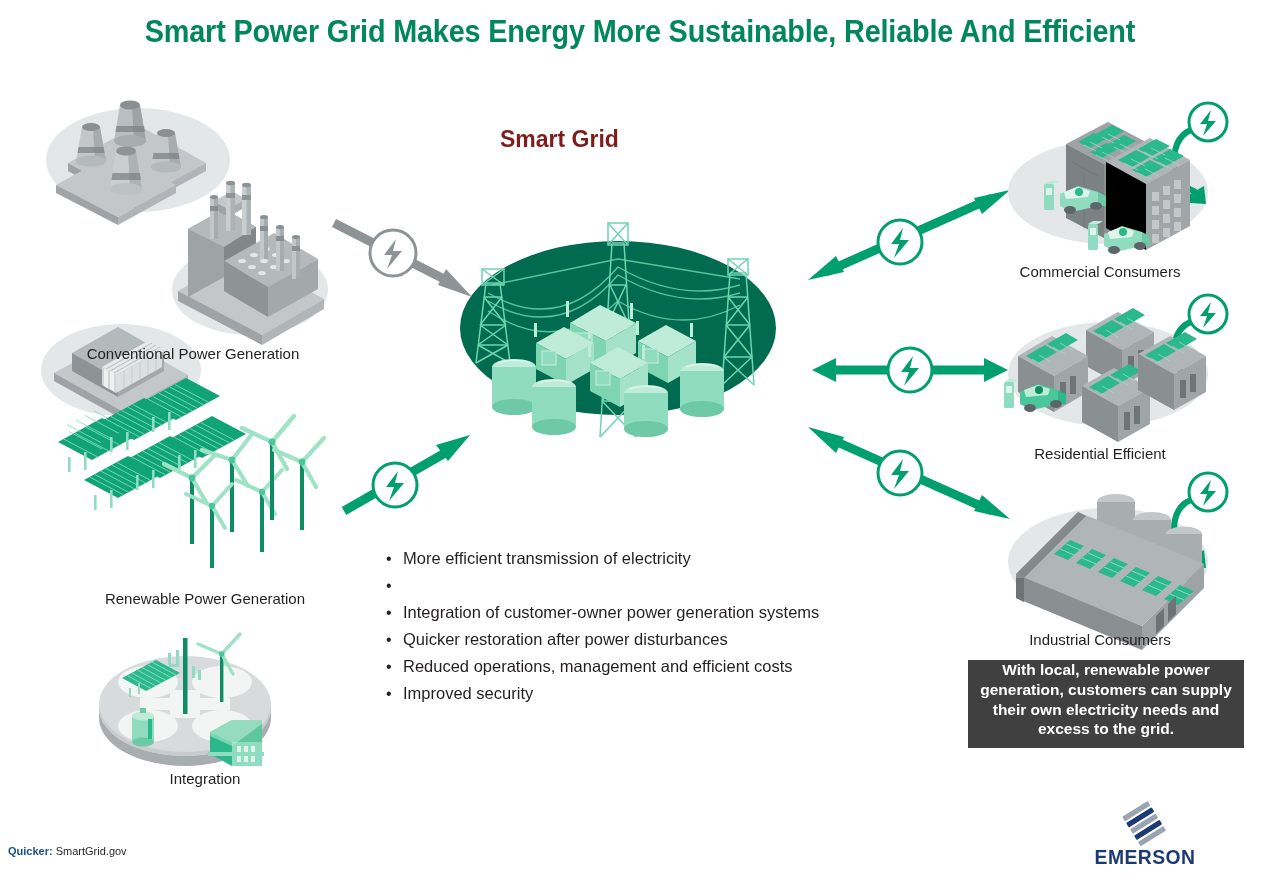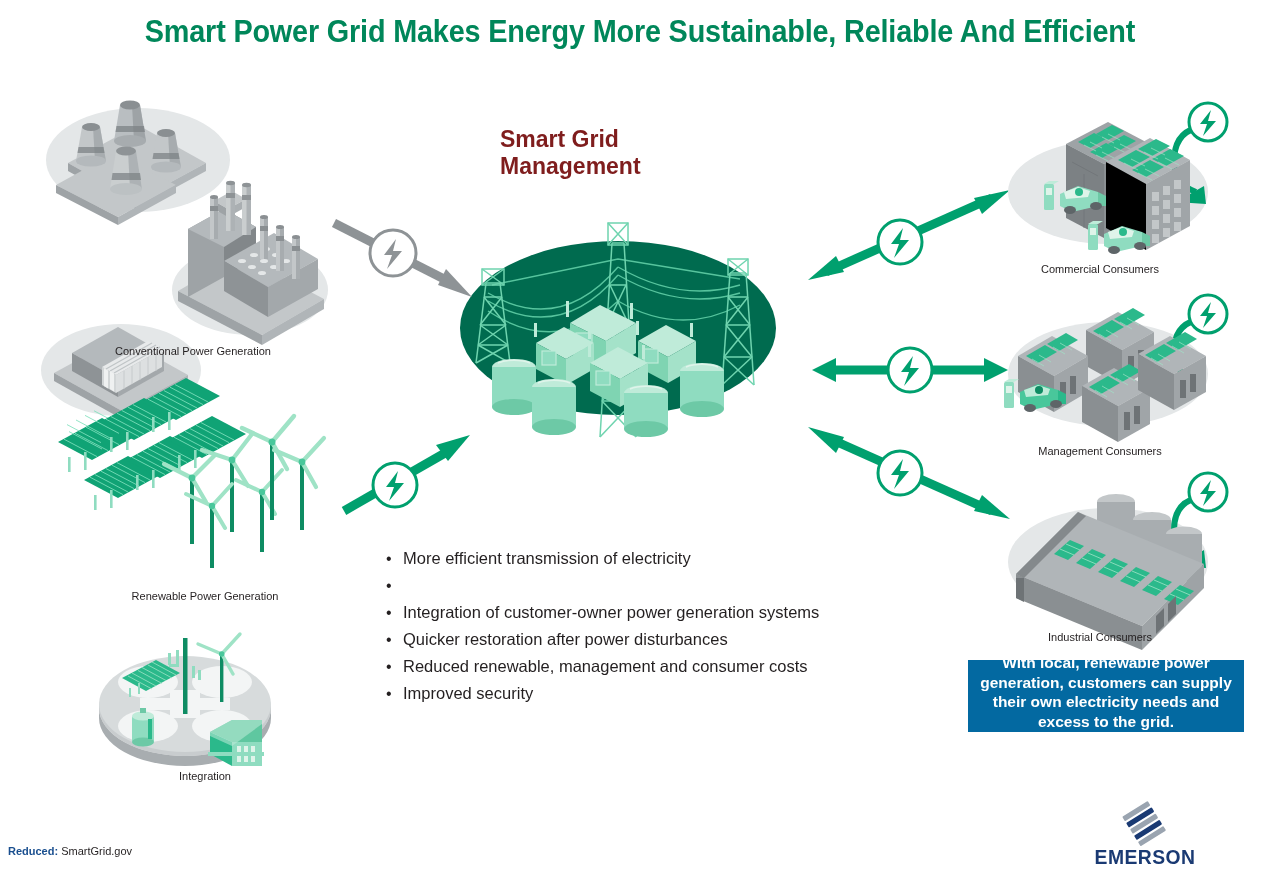--- a/index.html
+++ b/index.html
@@ -22,35 +22,35 @@
 
   
   #center-heading{
     left:500px;top:126px;width:260px;text-align:left;
     font-size:23px;font-weight:bold;line-height:1.16;color:#7f1d1d;
   }
   #center-heading .l2{display:block;}
 
   
   .caption{
-    font-size:11px;color:#231f20;text-align:center;font-weight:normal;
+    font-size:15px;color:#231f20;text-align:center;font-weight:normal;
     white-space:nowrap;
   }
 
   
   #benefits-list{left:386px;top:545px;width:520px;}
   #benefits-list .bullet-row{
     display:flex;align-items:flex-start;font-size:16.5px;line-height:27px;color:#231f20;
   }
   #benefits-list .dot{width:17px;flex:0 0 17px;text-align:left;font-size:16px;line-height:27px;}
 
   
   #callout-box{
-    left:968px;top:660px;width:276px;height:72px;background:#0369a1;
-    display:flex;align-items:flex-end;justify-content:center;
+    left:968px;top:660px;width:276px;height:88px;background:#404040;
+    display:flex;align-items:flex-start;justify-content:center;
   }
   #callout-text{
     color:#ffffff;font-size:15.5px;font-weight:bold;line-height:1.28;text-align:center;
     padding:0 6px;
   }
 
   
   #source-line{left:8px;top:845px;font-size:11px;white-space:nowrap;}
   #source-label{color:#1a4f8f;font-weight:bold;}
   #source-value{color:#231f20;}
@@ -67,21 +67,20 @@
 </style>
 </head>
 <body>
 
 <div class="stage">
 
   <div class="abs" id="main-title">Smart Power Grid Makes Energy More Sustainable, Reliable And Efficient</div>
 
   <div class="abs" id="center-heading">
     <span>Smart Grid</span>
-    <span class="l2">Management</span>
   </div>
 
   <div class="abs" style="left:28px;top:85px;width:330px;height:300px;">
     <svg width="330" height="300" viewBox="0 0 330 300">
 
       <ellipse cx="110" cy="75" rx="92" ry="52" fill="#E4E7E8"></ellipse>
       <ellipse cx="222" cy="205" rx="78" ry="45" fill="#E4E7E8"></ellipse>
       <ellipse cx="93" cy="285" rx="80" ry="46" fill="#E4E7E8"></ellipse>
 
       <g>
@@ -829,21 +828,21 @@
         <g>
           <polygon points="60,100 78,92 98,98 98,112 72,118 60,112" fill="#49C79B"></polygon>
           <polygon points="64,98 78,93 90,97 88,103 66,105" fill="#BFEBD9"></polygon>
           <polygon points="98,98 106,102 106,112 98,112" fill="#2BB98B"></polygon>
           <ellipse cx="70" cy="116" rx="6" ry="4" fill="#5E6568"></ellipse>
           <ellipse cx="96" cy="112" rx="6" ry="4" fill="#5E6568"></ellipse>
           <circle cx="79" cy="98" r="4" fill="#0E8C63"></circle>
         </g>
       </g>
     </svg>
-    <div class="abs caption" style="left:0;top:153px;width:280px;">Management Consumers</div>
+    <div class="abs caption" style="left:0;top:153px;width:280px;">Residential Efficient</div>
   </div>
 
   <div class="abs" style="left:960px;top:468px;width:280px;height:190px;">
     <svg width="280" height="190" viewBox="0 0 280 190">
       <ellipse cx="148" cy="94" rx="100" ry="54" fill="#E4E7E8"></ellipse>
 
       <g>
         <path d="M236,30 q-22,6 -22,32 q0,22 22,28" fill="none" stroke="#00A06E" stroke-width="6"></path>
         <polygon points="216,98 244,82 246,100" fill="#00A06E"></polygon>
         <circle cx="248" cy="24" r="19" fill="#ffffff" stroke="#00A06E" stroke-width="3"></circle>
@@ -922,34 +921,34 @@
     <div class="bullet-row">
       <span class="dot">•</span>
       <span>Integration of customer-owner power generation systems</span>
     </div>
     <div class="bullet-row">
       <span class="dot">•</span>
       <span>Quicker restoration after power disturbances</span>
     </div>
     <div class="bullet-row">
       <span class="dot">•</span>
-      <span>Reduced renewable, management and consumer costs</span>
+      <span>Reduced operations, management and efficient costs</span>
     </div>
     <div class="bullet-row">
       <span class="dot">•</span>
       <span>Improved security</span>
     </div>
   </div>
 
   <div class="abs" id="callout-box">
     <div id="callout-text">With local, renewable power generation, customers can supply their own electricity needs and excess to the grid.</div>
   </div>
 
   <div class="abs" id="source-line">
-    <span id="source-label">Reduced:</span>
+    <span id="source-label">Quicker:</span>
     <span id="source-value">SmartGrid.gov</span>
   </div>
 
   <div class="abs" id="emerson-logo">
     <svg width="130" height="42" viewBox="0 0 130 42">
       <g transform="translate(65,20) rotate(-32)">
         <rect x="-15" y="-19" width="30" height="5.2" rx="1" fill="#9AA4B0"></rect>
         <rect x="-15" y="-11.6" width="30" height="5.2" rx="1" fill="#1a3a73"></rect>
         <rect x="-15" y="-4.2" width="30" height="5.2" rx="1" fill="#9AA4B0"></rect>
         <rect x="-15" y="3.2" width="30" height="5.2" rx="1" fill="#1a3a73"></rect>

